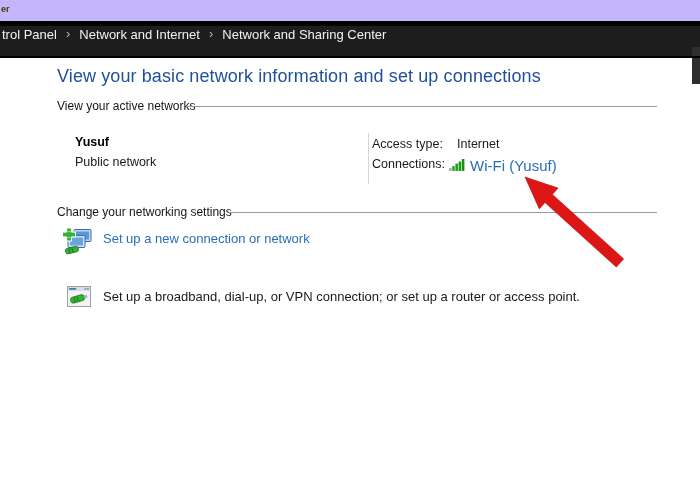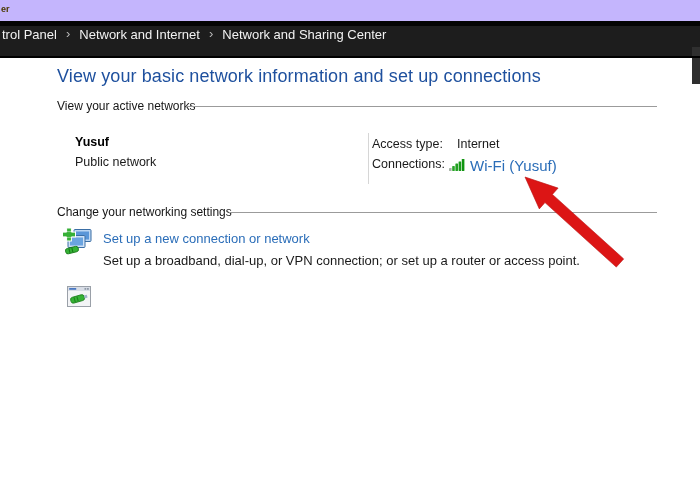--- a/index.html
+++ b/index.html
@@ -36,21 +36,21 @@
   .access-label { left:372px; top:137px;text-align:right; }
   .access-value { left:457px; top:137px; }
   .conn-label { left:372px; top:157px; }
   .wifi-icon { position:absolute; left:449px; top:159px; width:17px; height:12px; }
   .blue-link { color:#2a6db8; text-decoration:none; cursor:pointer; }
   .conn-link { position:absolute; left:470px; top:157px; font-size:15px; }
 
   .task-icon-1 { position:absolute; left:63px; top:228px; width:30px; height:30px; }
   .task-icon-2 { position:absolute; left:66px; top:284px; width:26px; height:26px; }
   .task-link { position:absolute; font-size:13px; }
-  .task-desc { position:absolute; font-size:13px; color:#1a1a1a; }
+  .task-desc { position:absolute; font-size:13px; color:#1a1a1a;margin-top:36px; }
   .t1-link { left:103px; top:231px; }
   .t1-desc { left:103px; top:253px; }
   .t2-link { left:103px; top:287px; }
   .t2-desc { left:103px; top:308px; }
 
   .arrow-overlay { position:absolute; left:0; top:0; width:700px; height:500px; pointer-events:none; }
 </style>
 </head>
 <body>
 

